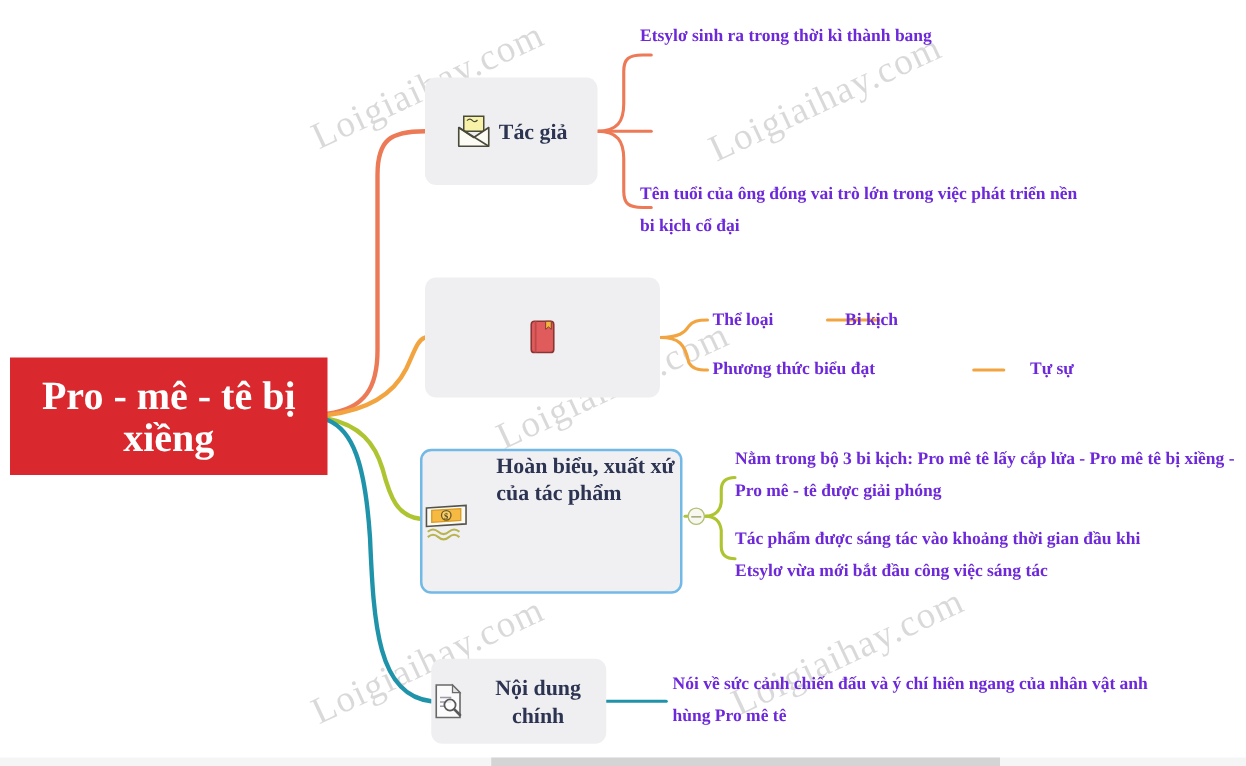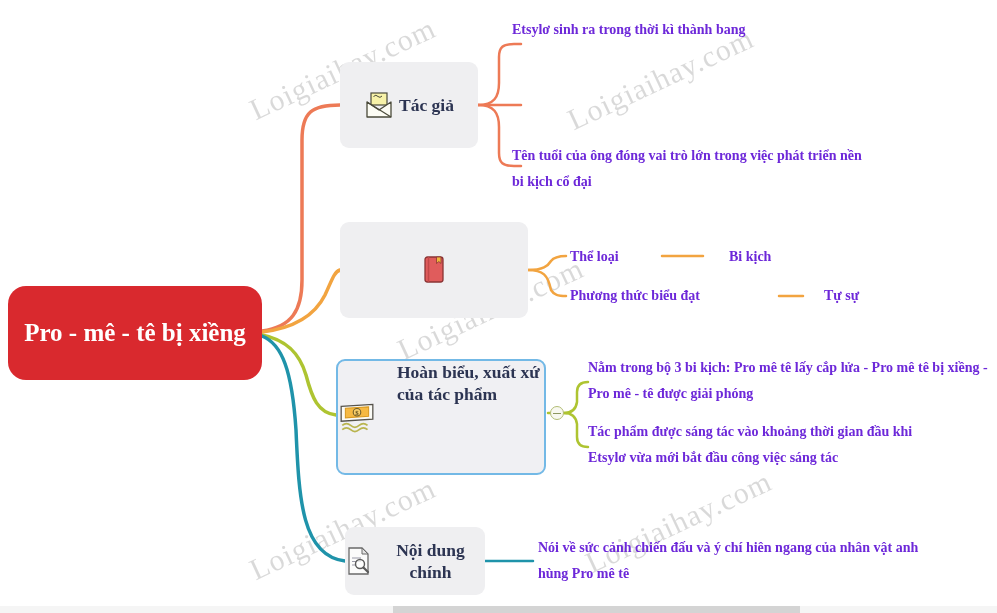--- a/index.html
+++ b/index.html
@@ -13,23 +13,23 @@
     transform:rotate(-25deg);white-space:nowrap;letter-spacing:1px;user-select:none;
   }
   .node{
     position:absolute;background:#efeff1;border-radius:9px;
     display:flex;flex-direction:row;align-items:center;justify-content:center;
     gap:5px;font-weight:700;text-align:center;box-sizing:border-box;
   }
   .node .icon{line-height:0;}
   .node .label{font-size:17.5px;line-height:22px;}
   .node-root{
-    position:absolute;left:8px;top:286px;width:254px;height:94px;border-radius:18px;
+    position:absolute;left:8px;top:286px;width:254px;height:94px;border-radius:0;
     display:flex;align-items:center;justify-content:center;text-align:center;
-    color:#ffffff;font-weight:700;font-size:25px;line-height:34px;padding:4px 12px;
+    color:#ffffff;font-weight:700;font-size:32px;line-height:34px;padding:4px 12px;
     box-sizing:border-box;
   }
   .node-b0{left:340px;top:62px;width:138px;height:86px;}
   .node-b1{left:340px;top:222px;width:188px;height:96px;}
   .node-b2{left:336px;top:359px;width:210px;height:116px;border:2px solid #73b9e6;background:#f0f0f3;}
   .node-b2 .label{align-self:flex-start;text-align:left;padding-left:16px;width:168px;}
   .node-b3{left:345px;top:527px;width:140px;height:68px;}
   .child-text{
     position:absolute;font-size:14px;font-weight:700;line-height:26px;color:#6d28d9;
   }
@@ -102,21 +102,21 @@
   <div class="node node-b1">
     <span class="icon">
       <svg viewBox="0 0 24 30" width="24" height="30">
         <rect x="3" y="2" width="18" height="25" rx="2.5" fill="#e05c5c" stroke="#8a3434" stroke-width="1.3"></rect>
         <path d="M6.5 2 L6.5 27" fill="none" stroke="#c24848" stroke-width="1.5"></path>
         <path d="M14.5 2 h4.5 v6.5 l-2.2 -2 L14.5 8.5 Z" fill="#f0b73c" stroke="#8a3434" stroke-width="0.8"></path>
       </svg>
     </span>
   </div>
   <div class="child-text nowrap" style="left:570px;top:244px;">Thể loại</div>
-  <div class="child-text nowrap" style="left:729px;top:244px;font-family:Liberation Serif, serif;">Bi kịch</div>
+  <div class="child-text nowrap" style="left:676px;top:244px;font-family:Liberation Serif, serif;">Bi kịch</div>
   <div class="child-text nowrap" style="left:570px;top:283px;">Phương thức biểu đạt</div>
   <div class="child-text nowrap" style="left:808px;top:283px;margin-left:16px;">Tự sự</div>
 
   <div class="node node-b2">
     <span class="icon">
       <svg viewBox="0 0 36 30" width="38" height="32">
         <path d="M3 5 L33 3 L33 17 L3 19 Z" fill="#fbfbf6" stroke="#55524a" stroke-width="1.2"></path>
         <path d="M7 6.8 L29 5.4 L29 14.4 L7 15.8 Z" fill="#f6b942" stroke="#d99a22" stroke-width="1"></path>
         <circle cx="18" cy="10.5" r="3.6" fill="#f9cf6b" stroke="#6b5a28" stroke-width="1"></circle>
         <text x="18" y="13" font-size="6.5" text-anchor="middle" fill="#5a4a1a" font-weight="bold">$</text>

